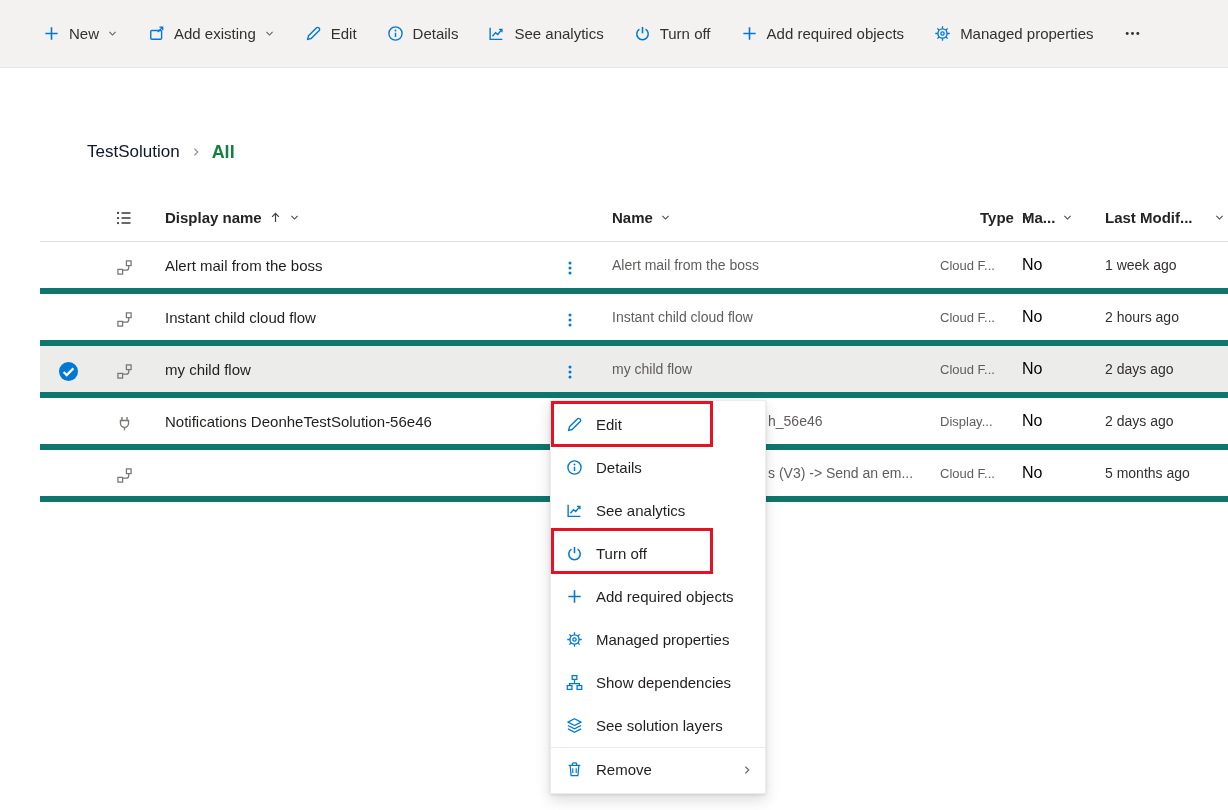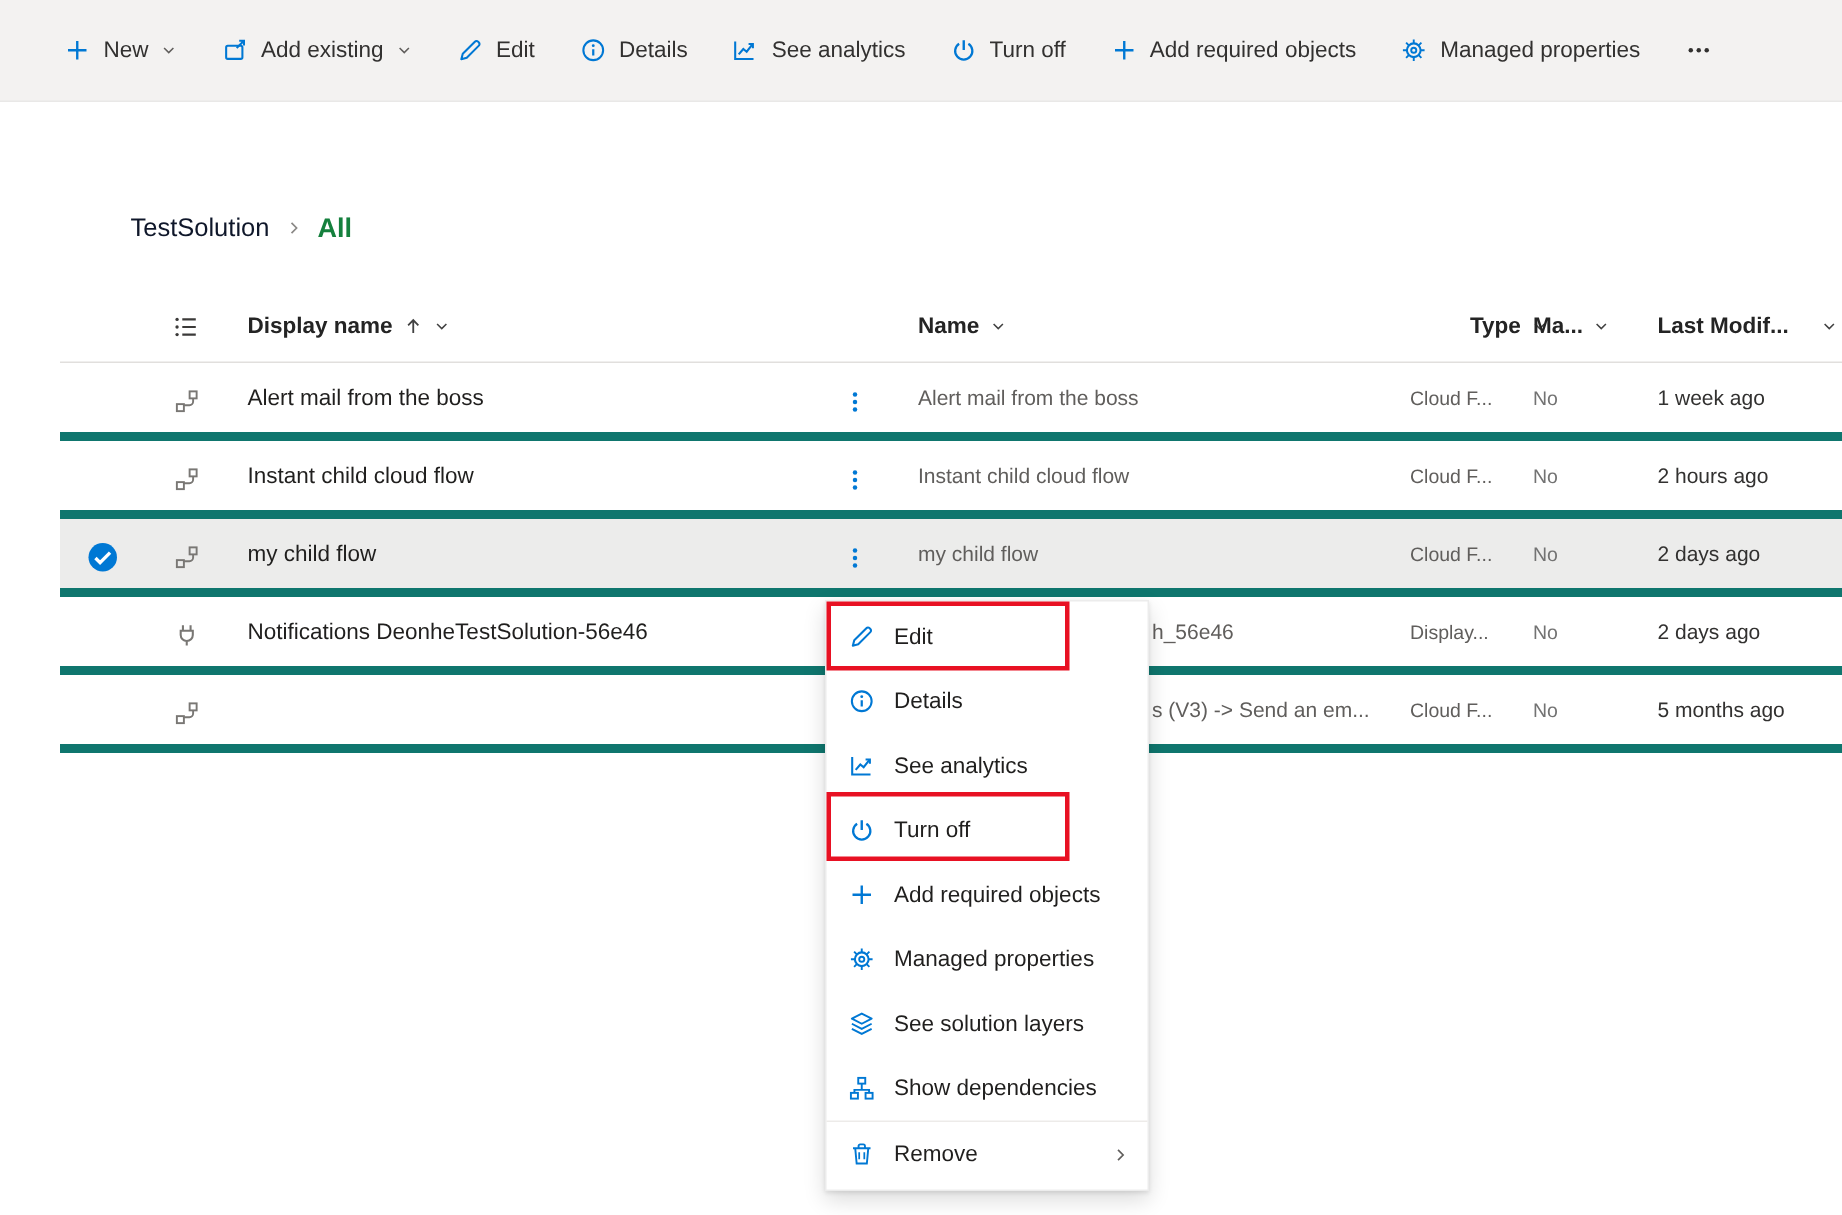--- a/index.html
+++ b/index.html
@@ -69,21 +69,21 @@
     font-size:15px; color:#201f1e; white-space:nowrap; cursor:pointer;
   }
   .c-more { position:absolute; left:522px; top:18px; width:16px; height:16px; color:#0078d4; cursor:pointer; }
   .cell {
     position:absolute; top:0; height:100%;
     display:flex; align-items:center; white-space:nowrap;
   }
   .c-name     { left:572px; font-size:14px; color:#605e5c; }
   .c-name.occluded { padding-left:156px; }
   .c-type     { left:900px; font-size:13px; color:#605e5c; }
-  .c-managed  { left:982px; font-size:13px; color:#737373; }
+  .c-managed  { left:982px; font-size:16px; color:#000000; }
   .c-modified { left:1065px; font-size:14px; color:#323130; }
 
   
   .context-menu {
     position:absolute; left:550px; top:400px; width:216px; z-index:40;
     background:#ffffff; border:1px solid #ececec; padding:2px 0;
     box-shadow:0 6px 14px rgba(0,0,0,.14), 0 1px 3px rgba(0,0,0,.1);
   }
   .mi {
     display:flex; align-items:center; gap:13px; height:43px;
@@ -411,29 +411,29 @@
     <span>Add required objects</span>
   </div>
   <div class="mi">
     <svg class="ic">
         <use href="#i-gear"></use>
       </svg>
     <span>Managed properties</span>
   </div>
   <div class="mi">
     <svg class="ic">
+        <use href="#i-dependencies"></use>
+      </svg>
+    <span>Show dependencies</span>
+  </div>
+  <div class="mi">
+    <svg class="ic">
         <use href="#i-layers"></use>
       </svg>
     <span>See solution layers</span>
-  </div>
-  <div class="mi">
-    <svg class="ic">
-        <use href="#i-dependencies"></use>
-      </svg>
-    <span>Show dependencies</span>
   </div>
   <div class="menu-divider"></div>
   <div class="mi">
     <svg class="ic">
         <use href="#i-trash"></use>
       </svg>
     <span>Remove</span>
     <svg class="mi-chev">
         <use href="#i-chev-right"></use>
       </svg>

